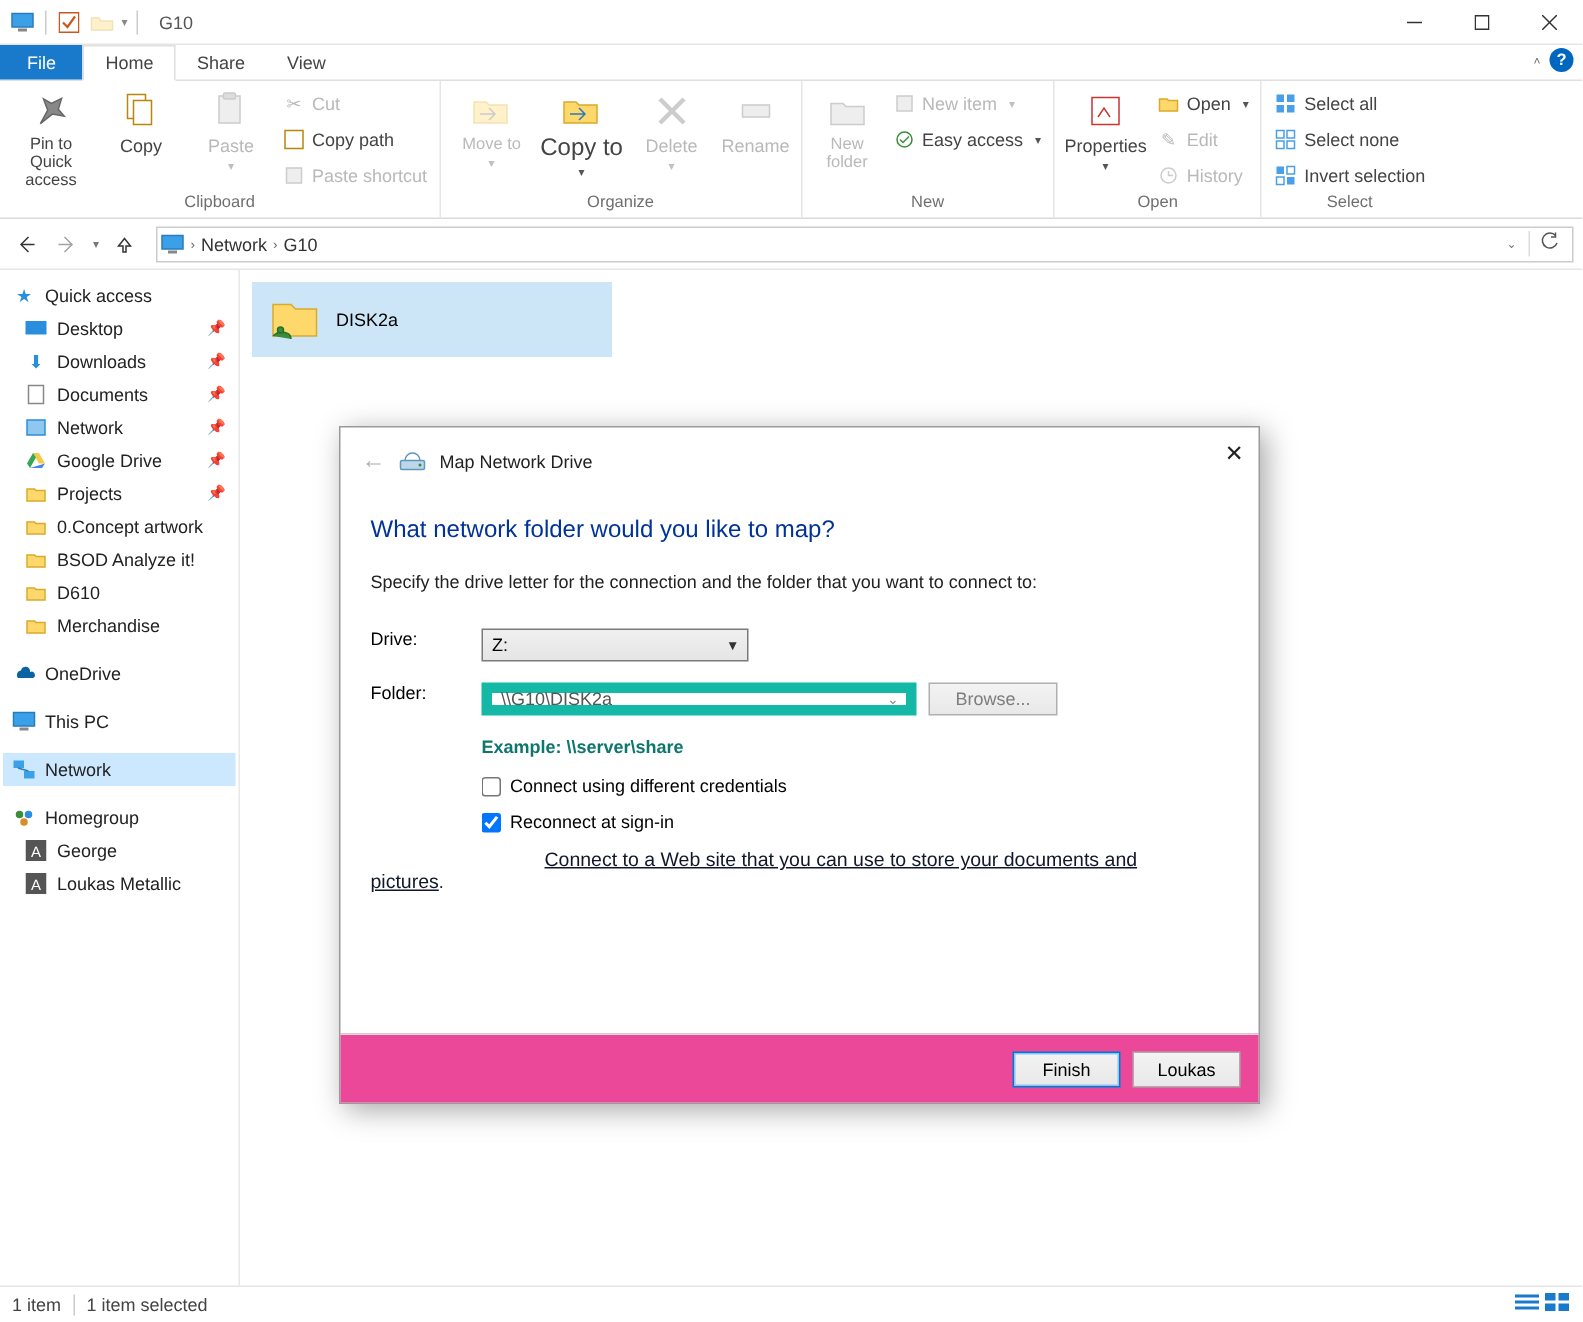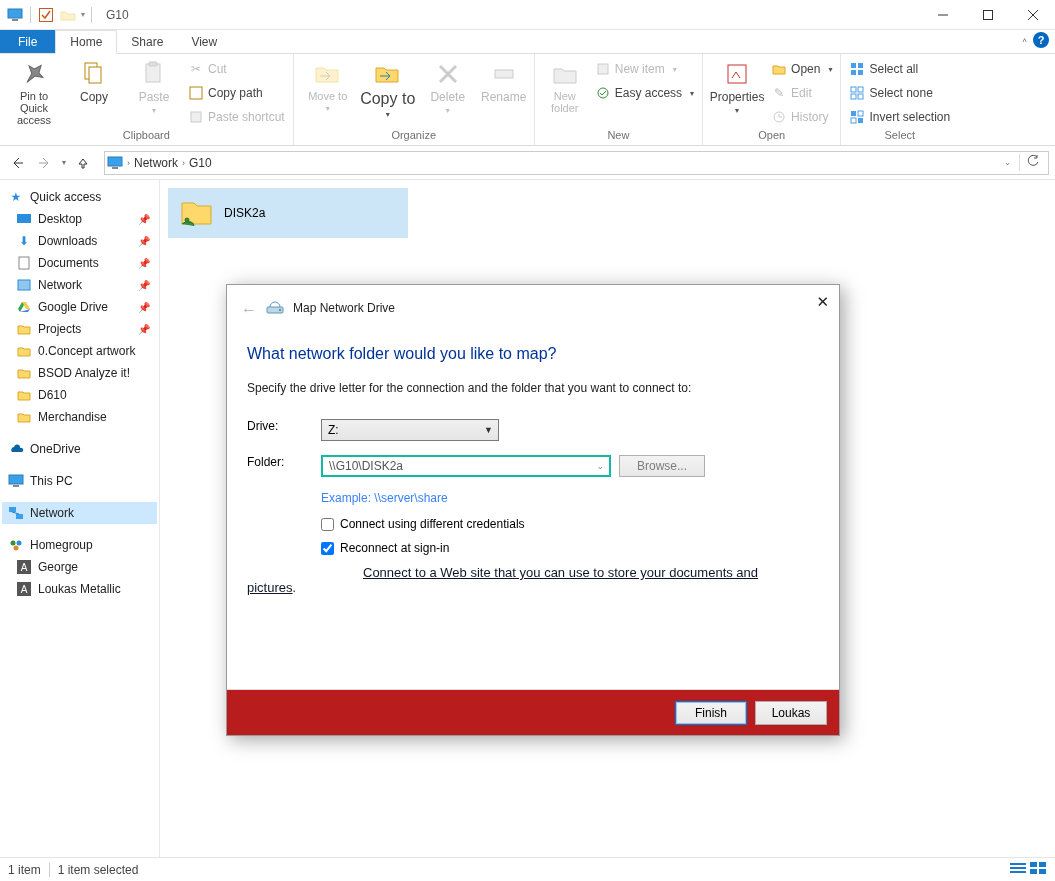--- a/index.html
+++ b/index.html
@@ -72,28 +72,28 @@
 .dlg-back { color:#aeaeae; font-size:16px; }
 .dlg-icn { width:20px; height:18px; }
 .dlg-title { font-size:12px; color:#222; }
 .dlg-body { padding: 18px 40px 0 20px; }
 .dlg-h1 { color:#003399; font-size:16px; font-weight:normal; margin-bottom:18px; }
 .dlg-p { font-size:12px; color:#222; margin-bottom:24px; }
 .dlg-row { display:flex; align-items:flex-start; margin-bottom:14px; }
 .dlg-label { width:74px; font-size:12px; }
 .dlg-select { width:178px; height:22px; border:1px solid #7a7a7a; background: linear-gradient(#f0f0f0,#e5e5e5); display:flex; align-items:center; padding:0 6px; font-size:12px; position:relative; }
 .dlg-select .dd { position:absolute; right:5px; font-size:9px; color:#333; }
-.dlg-combo { width:290px; height:22px; border:2px solid #14b8a6; background:#fff; display:flex; align-items:center; padding:0 6px; font-size:12px; color:#555; position:relative; }
+.dlg-combo { width:290px; height:22px; border:7px solid #14b8a6; background:#fff; display:flex; align-items:center; padding:0 6px; font-size:12px; color:#555; position:relative; }
 .dlg-combo .dd { position:absolute; right:5px; font-size:9px; color:#888; }
 .dlg-browse { width:86px; height:22px; border:1px solid #b0b0b0; background:linear-gradient(#f3f3f3,#e8e8e8); color:#7d7d7d; margin-left:8px; font-size:12px; }
-.dlg-example { font-size:12px; color:#3b82f6; margin-left:74px; margin-bottom:12px; }
+.dlg-example { font-size:12px; color:#0f766e; margin-left:74px; margin-bottom:12px;font-weight:bold; }
 .dlg-check { display:flex; align-items:center; gap:6px; margin-left:74px; font-size:12px; margin-bottom:10px; }
 .dlg-check input { width:13px; height:13px; }
 .dlg-link { margin-left:116px; font-size:13px; color:#0f172a; text-decoration:underline; }
-.dlg-footer { position:absolute; bottom:0; left:0; right:0; height:46px; background:#b91c1c; border-top:1px solid #dcdcdc; display:flex; justify-content:flex-end; align-items:center; padding:0 12px; gap:8px; }
+.dlg-footer { position:absolute; bottom:0; left:0; right:0; height:46px; background:#ec4899; border-top:1px solid #dcdcdc; display:flex; justify-content:flex-end; align-items:center; padding:0 12px; gap:8px; }
 .dlg-btn { width:72px; height:24px; border:1px solid #adadad; background:linear-gradient(#f3f3f3,#e8e8e8); font-size:12px; }
 .dlg-btn.primary { border:1px solid #0078d7; box-shadow: inset 0 0 0 1px #8ec4ee; }
 
 
 .folder-svg { fill:#ffd86b; stroke:#d8aa2d; }
 </style>
 </head>
 <body>
 
 <div class="titlebar">

